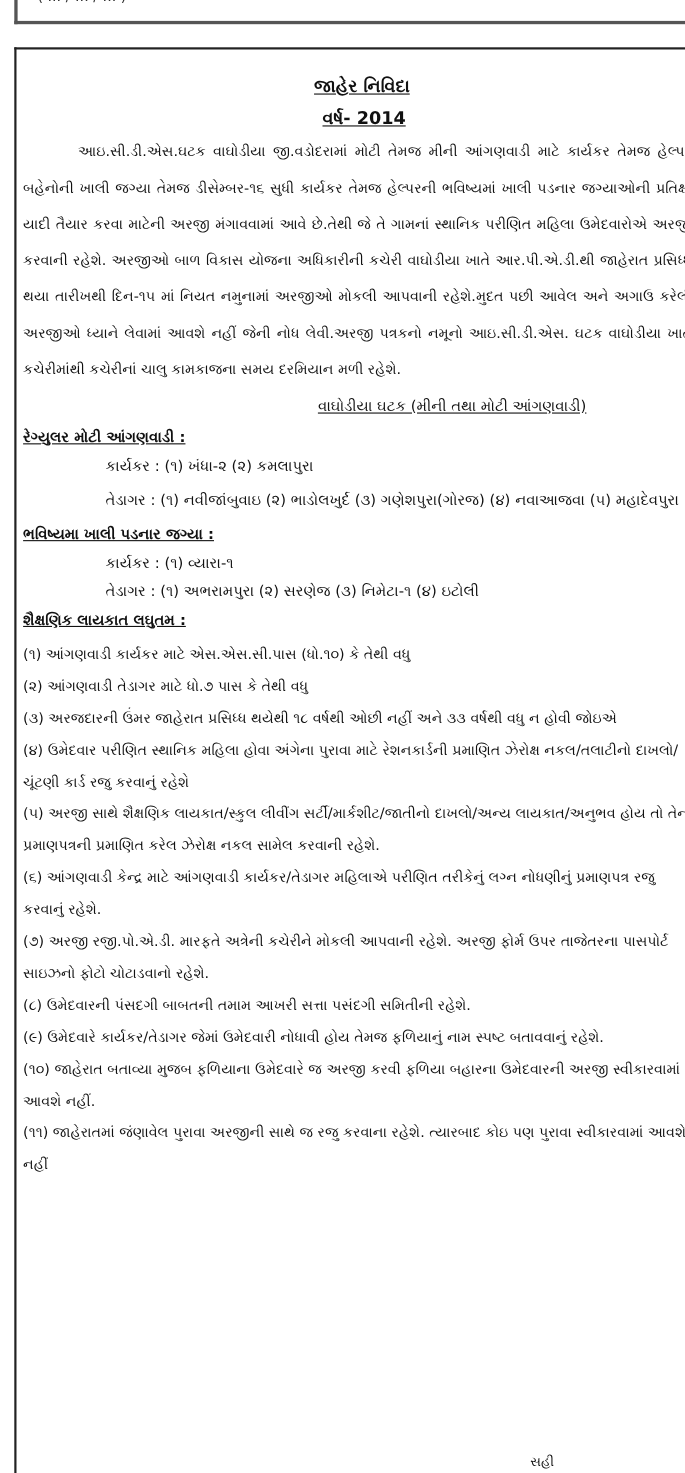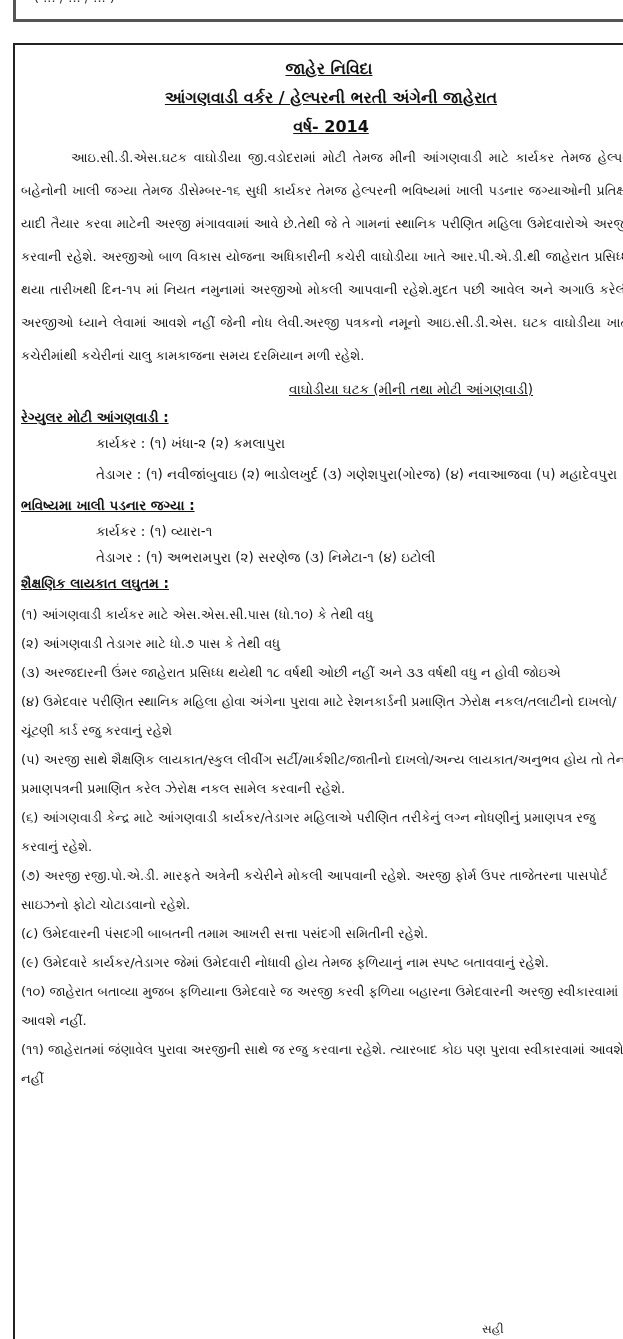--- a/index.html
+++ b/index.html
@@ -16,21 +16,21 @@
     }
     .notice {
       position: absolute; left: 13px; top: 43px; width: 620px; height: 1310px;
       border-left: 2px solid #222; border-top: 2px solid #222; box-sizing: border-box;
       padding: 0 0 0 6px;
     }
     .heading {
       text-align: center; font-weight: bold; text-decoration: underline;
       font-size: 16px; line-height: 29px; margin-left: 110px; width: 400px;
     }
-    .heading.h1 { margin-top: 9px; margin-left: 108px; text-decoration: underline; }
+    .heading.h1 { margin-top: 19px; margin-left: 108px; text-decoration: underline; }
     .para {
       font-size: 13px; line-height: 33px; text-align: justify; margin: 0; padding-right: 4px;
       letter-spacing: 0px;
     }
     .para .indent { display: inline-block; width: 50px; }
     .subhead {
       font-size: 13.5px; text-decoration: underline; line-height: 30px; margin-left: 268px; margin-top: 2px;
     }
     .section-label {
       font-size: 13.5px; font-weight: bold; text-decoration: underline; line-height: 26px;
@@ -49,21 +49,20 @@
   </style>
 </head>
 <body>
 
 <div class="top-box">
   <span>( ... / ... / ... )</span>
 </div>
 
 <div class="notice">
   <div class="heading h1">જાહેર નિવિદા</div>
-  <div class="heading">આંગણવાડી વર્કર / હેલ્પરની ભરતી અંગેની જાહેરાત</div>
   <div class="heading">વર્ષ- 2014</div>
 
   <p class="para"><span class="indent"></span><span>આઇ.સી.ડી.એસ.ઘટક વાઘોડીયા જી.વડોદરામાં મોટી તેમજ મીની આંગણવાડી માટે કાર્યકર તેમજ હેલ્પર બહેનોની ખાલી જગ્યા તેમજ ડીસેમ્બર-૧૬ સુધી કાર્યકર તેમજ હેલ્પરની ભવિષ્યમાં ખાલી પડનાર જગ્યાઓની પ્રતિક્ષા યાદી તૈયાર કરવા માટેની અરજી મંગાવવામાં આવે છે.તેથી જે તે ગામનાં સ્થાનિક પરીણિત મહિલા ઉમેદવારોએ અરજી કરવાની રહેશે. અરજીઓ  બાળ વિકાસ યોજના અધિકારીની કચેરી વાઘોડીયા ખાતે આર.પી.એ.ડી.થી જાહેરાત પ્રસિધ્ધ થયા તારીખથી દિન-૧૫ માં નિયત નમુનામાં અરજીઓ મોકલી આપવાની રહેશે.મુદત પછી આવેલ અને અગાઉ કરેલી અરજીઓ ધ્યાને લેવામાં આવશે નહીં જેની નોધ લેવી.અરજી પત્રકનો નમૂનો આઇ.સી.ડી.એસ. ઘટક વાઘોડીયા ખાતે કચેરીમાંથી કચેરીનાં ચાલુ કામકાજના સમય દરમિયાન મળી રહેશે.</span></p>
 
   <div class="subhead">વાઘોડીયા ઘટક (મીની તથા મોટી આંગણવાડી)</div>
 
   <div class="section-label">રેગ્યુલર મોટી આંગણવાડી :</div>
   <div class="indent-line">કાર્યકર : (૧) ખંધા-૨ (૨) કમલાપુરા</div>
   <div class="indent-line tall">તેડાગર : (૧) નવીજાંબુવાઇ (૨) ભાડોલખુર્દ (૩) ગણેશપુરા(ગોરજ) (૪) નવાઆજવા (૫) મહાદેવપુરા</div>
 

